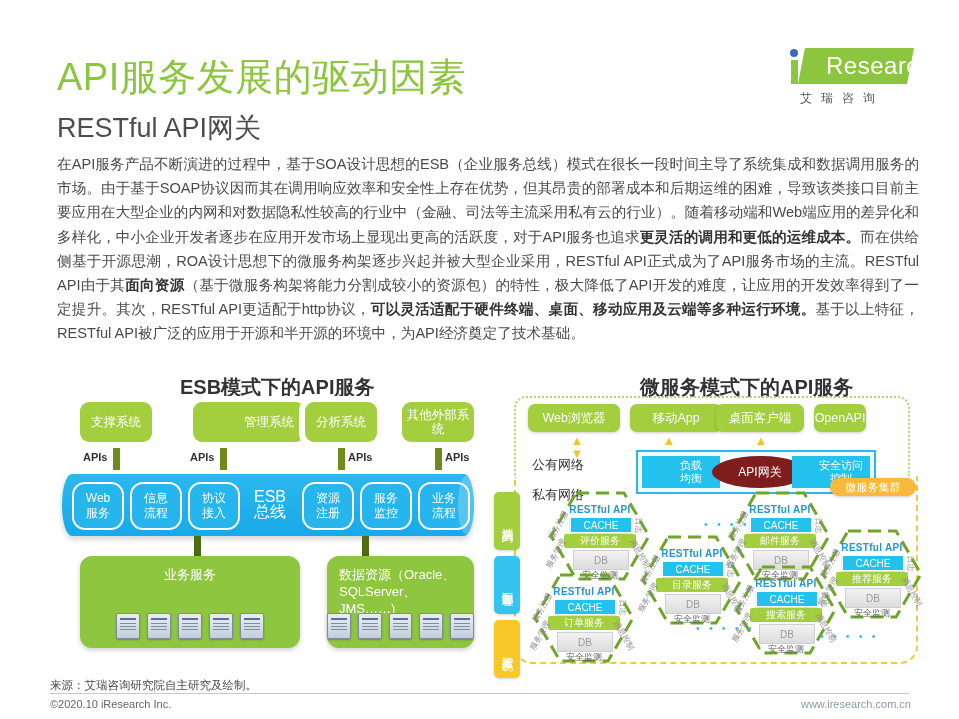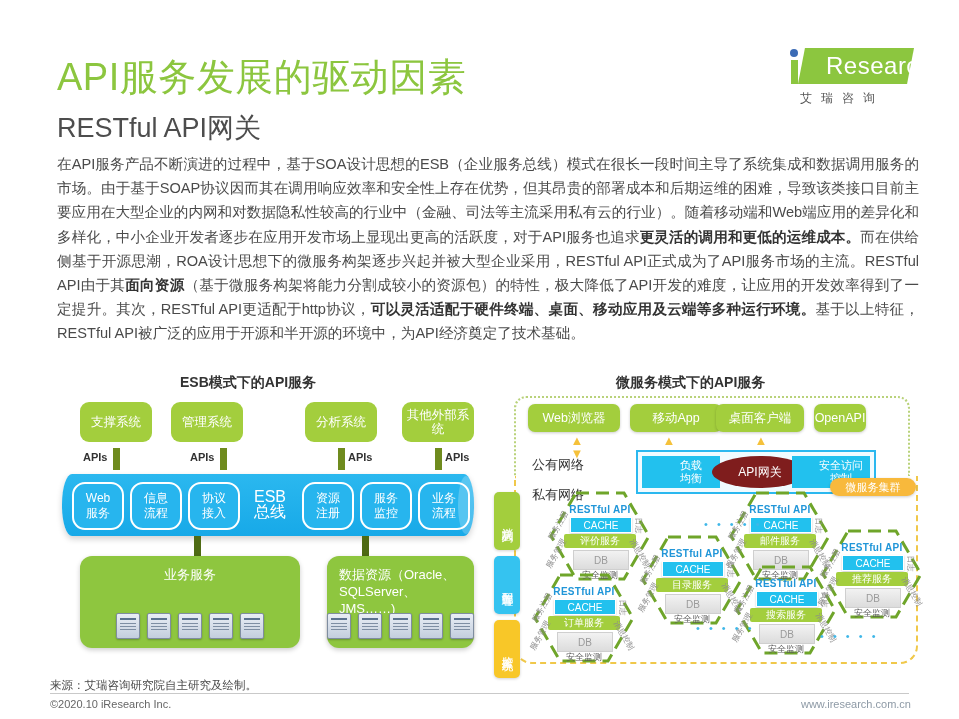--- a/index.html
+++ b/index.html
@@ -47,35 +47,35 @@
   
   .para{
     position:absolute;left:57px;top:152px;width:862px;
     font-size:14.6px;line-height:24.2px;color:#4a4a4a;text-align:justify;
   }
   .para b{font-weight:bold;color:#333;margin-top:44px;}
 
   
   .diagram{position:absolute;left:0;top:372px;width:959px;height:300px;}
   .chart-title{
-    position:absolute;font-size:14px;font-weight:bold;color:#333;white-space:nowrap;
+    position:absolute;font-size:20px;font-weight:bold;color:#333;white-space:nowrap;
   }
   #esb-title{left:180px;top:2px;}
-  #ms-title{left:616px;top:2px;}
+  #ms-title{left:640px;top:2px;}
 
   
   .esb-panel{position:absolute;left:62px;top:24px;width:412px;height:268px;}
   .sysbox{
     position:absolute;width:72px;height:40px;border-radius:9px;background:#a3ce3d;
     color:#fff;font-size:12.5px;display:flex;align-items:center;justify-content:center;
     text-align:center;line-height:14px;
     box-shadow:0 0 0 6px #fff, 0 1px 5px rgba(0,0,0,.22);
   }
   #sys0{left:18px;top:6px;}
-  #sys1{left:109px;top:6px;}
+  #sys1{left:131px;top:6px;padding-left:40px;}
   #sys2{left:243px;top:6px;}
   #sys3{left:340px;top:6px;}
   .api-conn{position:absolute;width:7px;height:22px;background:#6f8b1e;top:52px;}
   #conn0{left:51px;}
   #conn1{left:158px;}
   #conn2{left:276px;}
   #conn3{left:373px;}
   .api-label{position:absolute;top:55px;font-size:11px;color:#333;font-weight:bold;}
   #apil0{left:21px;}
   #apil1{left:128px;}

